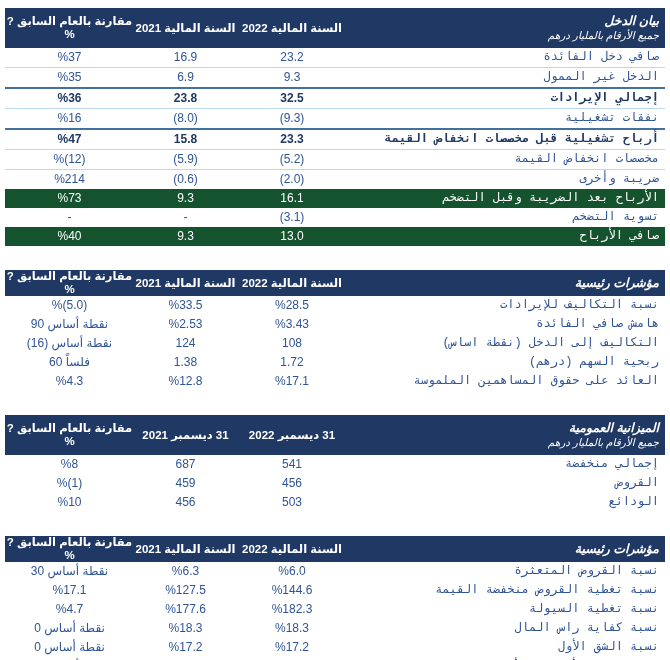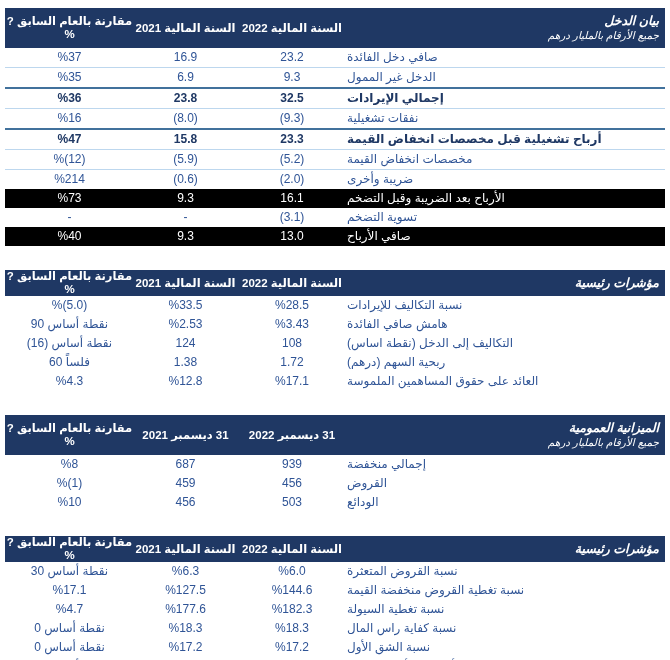--- a/index.html
+++ b/index.html
@@ -21,24 +21,24 @@
     font-size:11.5px;line-height:13px;
   }
   tr.band td.title-cell{padding:3px 6px 3px 0;}
   tr.band.tall td{height:34px;}
   tr.band.short td{height:18px;}
   .tbl-title{font-size:12.5px;font-weight:bold;display:block;font-style:italic;}
   .tbl-subtitle{font-size:10.5px;font-style:italic;font-weight:normal;display:block;margin-top:1px;text-align:right;}
   tr.band td.colhead{text-align:center;}
   
   tbody td{height:19px;}
-  td.lbl{text-align:left;padding-right:6px;direction:rtl;}
+  td.lbl{text-align:right;padding-right:6px;direction:rtl;font-family:Liberation Mono, monospace;}
   td.num{text-align:center;direction:ltr;white-space:nowrap;}
   tr.row-bold td{font-weight:bold;color:#1F3864;}
-  tr.row-highlight td{background:#000000;color:#ffffff;}
+  tr.row-highlight td{background:#14532d;color:#ffffff;}
   tr.b-thin > td{border-bottom:1px solid #BDD7EE;}
   tr.b-thick > td{border-bottom:2px solid #41719C;margin-top:36px;}
 </style>
 </head>
 <body>
 
 <div class="wrap" id="app">
     <table class="fin-table" dir="rtl">
       <colgroup>
         <col style="width: 318px;">
@@ -184,21 +184,21 @@
             <span class="tbl-subtitle">جميع الأرقام بالمليار درهم</span>
           </td>
           <td class="colhead" dir="rtl">31 ديسمبر 2022</td>
           <td class="colhead" dir="rtl">31 ديسمبر 2021</td>
           <td class="colhead" dir="rtl">مقارنة بالعام السابق ?%</td>
         </tr>
       </thead>
       <tbody>
         <tr class="row-normal">
           <td class="lbl">إجمالي منخفضة</td>
-          <td class="num">939</td>
+          <td class="num">541</td>
           <td class="num">687</td>
           <td class="num">%8</td>
         </tr>
         <tr class="row-normal">
           <td class="lbl">القروض</td>
           <td class="num">456</td>
           <td class="num">459</td>
           <td class="num">%(1)</td>
         </tr>
         <tr class="row-normal">

